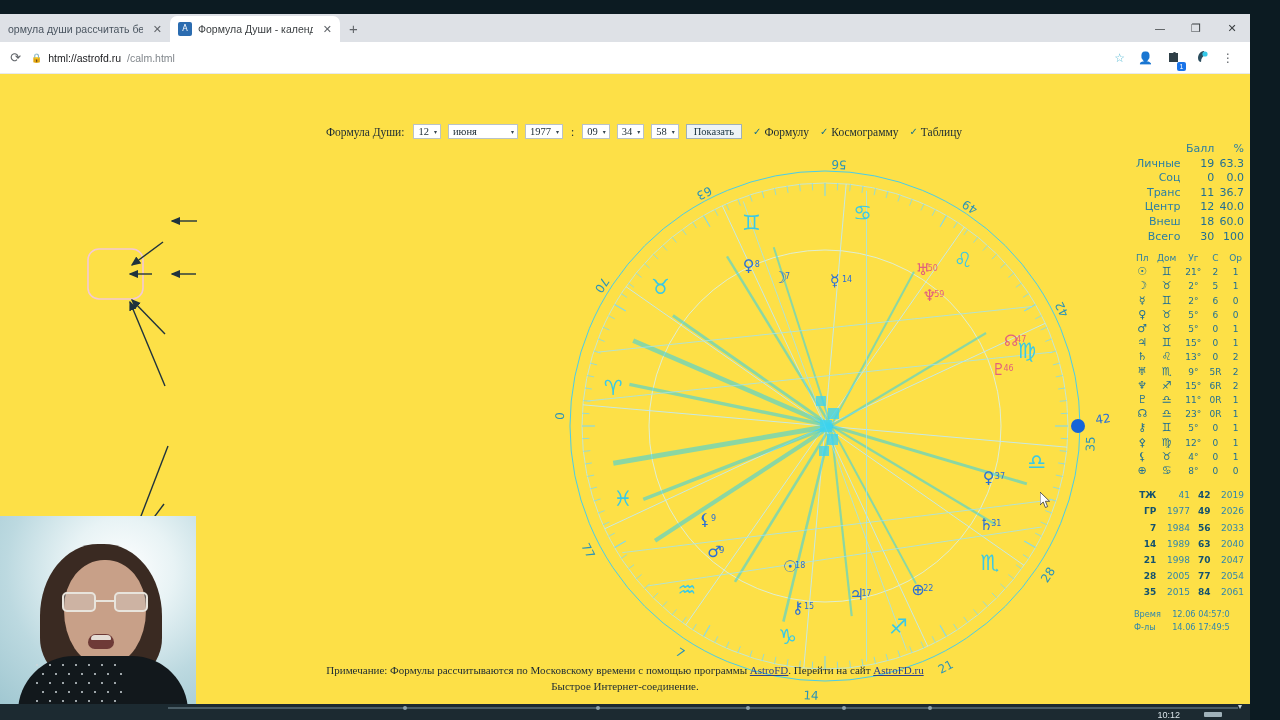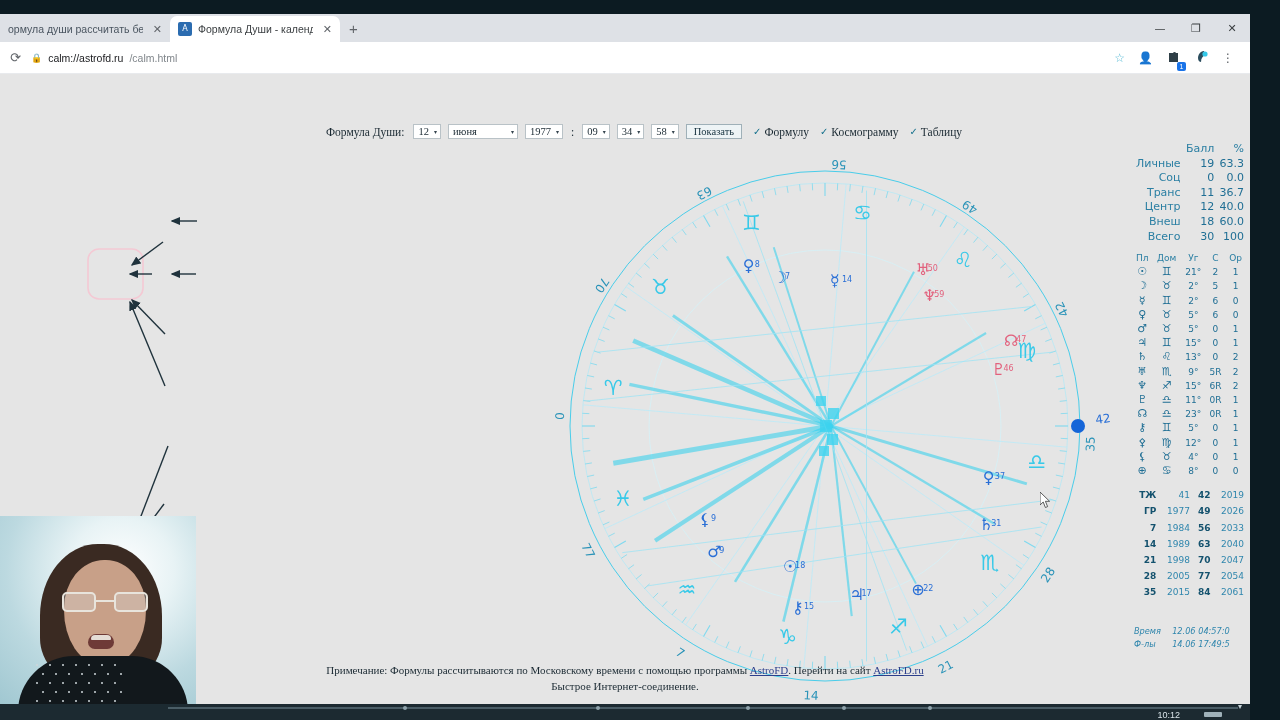--- a/index.html
+++ b/index.html
@@ -60,21 +60,21 @@
   .ext-badge { position: relative; }
   .ext-badge .count {
     position: absolute; right: -5px; bottom: -4px; background: #1a73e8; color: #fff;
     font-size: 7px; line-height: 9px; min-width: 9px; text-align: center;
     border-radius: 2px; font-family: "Liberation Sans", sans-serif;
   }
   .pink-i { color: #e8a0b4; }
   .star-i { color: #5bbcd6; }
 
   
-  #page { position: relative; height: 630px; background: #e5e5e5; }
+  #page { position: relative; height: 630px; background: #fde047; }
 
   .fd-toolbar {
     position: absolute; left: 326px; top: 50px;
     display: flex; align-items: center; gap: 7px;
     font-family: "Liberation Serif", serif; font-size: 11.5px; color: #1b2a33;
     white-space: nowrap;
   }
   .fd-label { margin-right: 2px; }
   .sel {
     border: 1px solid #b9c2c7; background: #fff; padding: 1px 3px 1px 4px;
@@ -111,21 +111,21 @@
   .t-score td.lbl { color: #2b7fa3; }
   .t-planets { margin-top: 7px; }
   .t-planets th { font-size: 9px; color: #2b7fa3; font-weight: normal; text-align: center; line-height: 14px;}
   .t-planets td { text-align: center; line-height: 14.2px; font-size: 9px; color: #1f6e94; }
   .t-planets td.g { font-size: 11px; }
   .red { color: #e2617d; }
   .blue { color: #2a6fcc; }
   .t-cycles { margin-top: 9px; }
   .t-cycles td { font-size: 9px; line-height: 16.2px; text-align: right; color: #2f86ad; }
   .t-cycles td.b { font-weight: bold; color: #14526e; }
-  .t-time { margin-top: 24px; font-style: italic; }
+  .t-time { margin-top: 7px; }
   .t-time td { font-size: 8.2px; line-height: 13px; color: #2f86ad; text-align: left; }
 
   
   .notes {
     position: absolute; left: 0; right: 0; bottom: 10px; text-align: center;
     font-family: "Liberation Serif", serif; font-size: 11px; color: #1b2a33; line-height: 16px;
   }
   .notes a { color: #2c3f8c; }
 
   
@@ -230,21 +230,21 @@
         <div>—</div>
         <div>❐</div>
         <div>✕</div>
       </div>
     </div>
 
     <div class="omnibar">
       <span class="nav-icon">⟳</span>
       <span class="urlbox">
         <span class="lock">🔒</span>
-        <span class="url-host">calm://astrofd.ru</span>
+        <span class="url-host">html://astrofd.ru</span>
           <span class="url-path">/calm.html</span>
       </span>
       <span class="omni-right">
         <span class="star-i">☆</span>
         <span class="pink-i">👤</span>
         <span class="ext-badge">
           <svg width="15" height="15" viewBox="0 0 15 15">
             <path d="M3 4h4a1.6 1.6 0 0 1 3 0h2v9H3z" fill="#2f3f47"></path>
           </svg>
           <span class="count">1</span>

